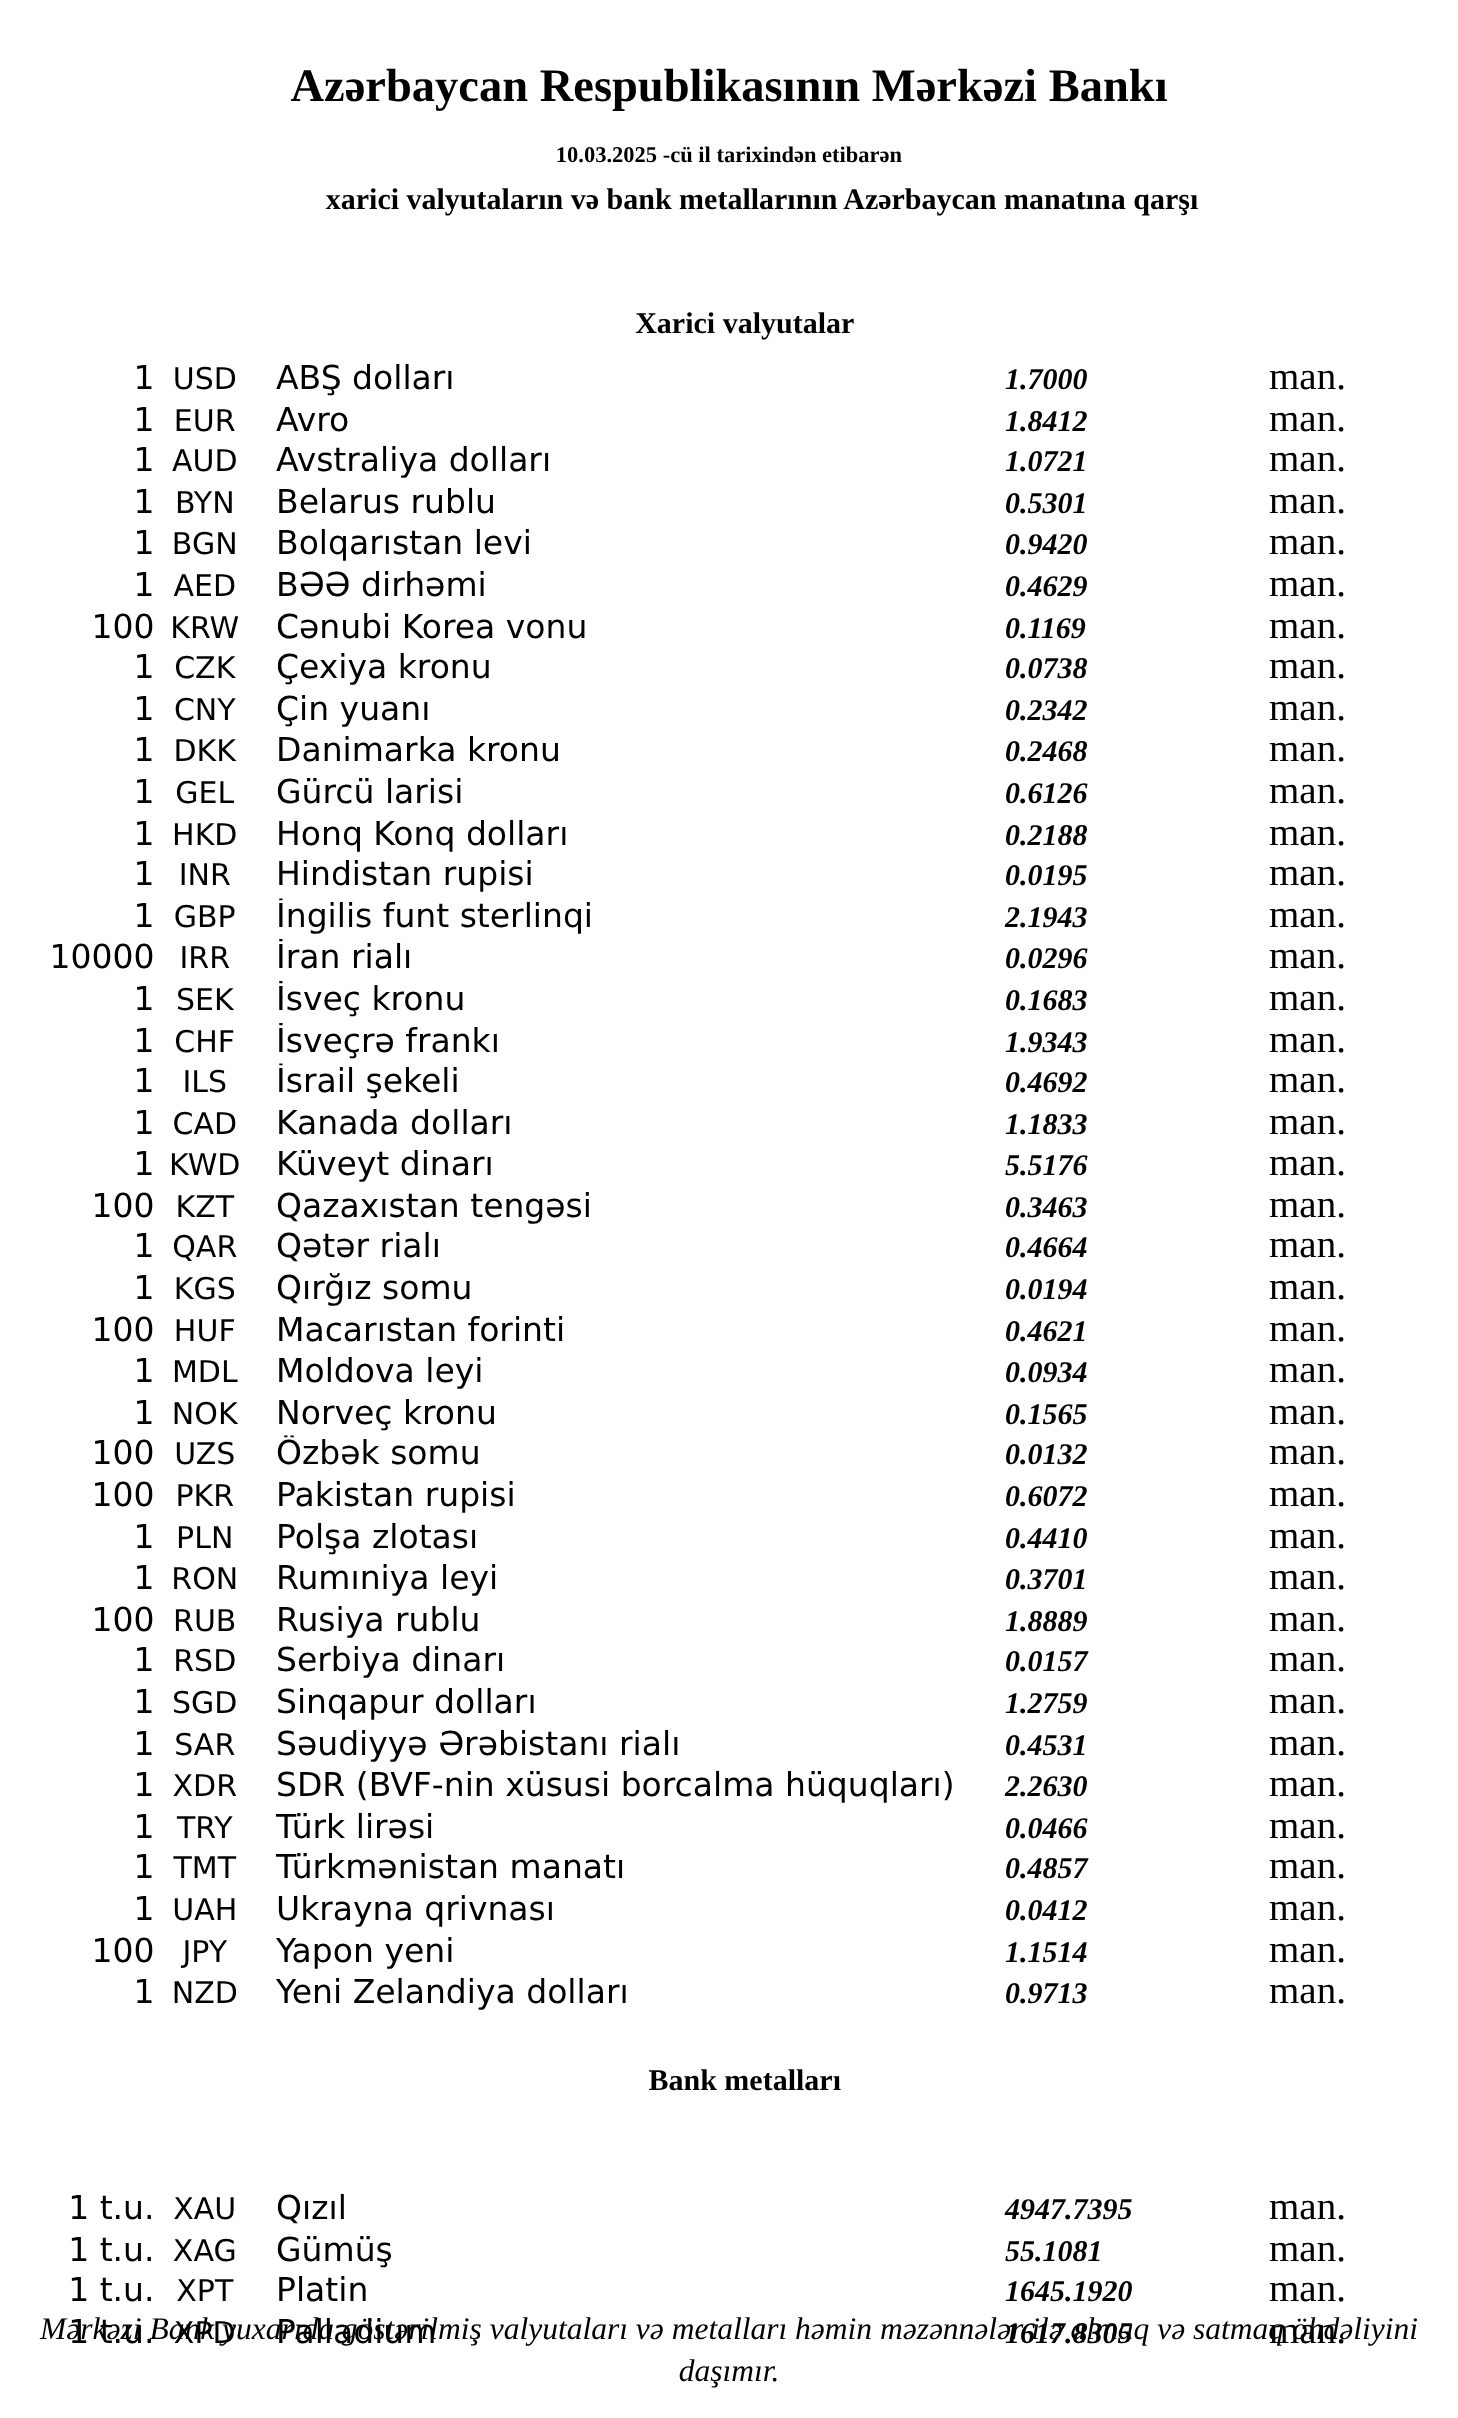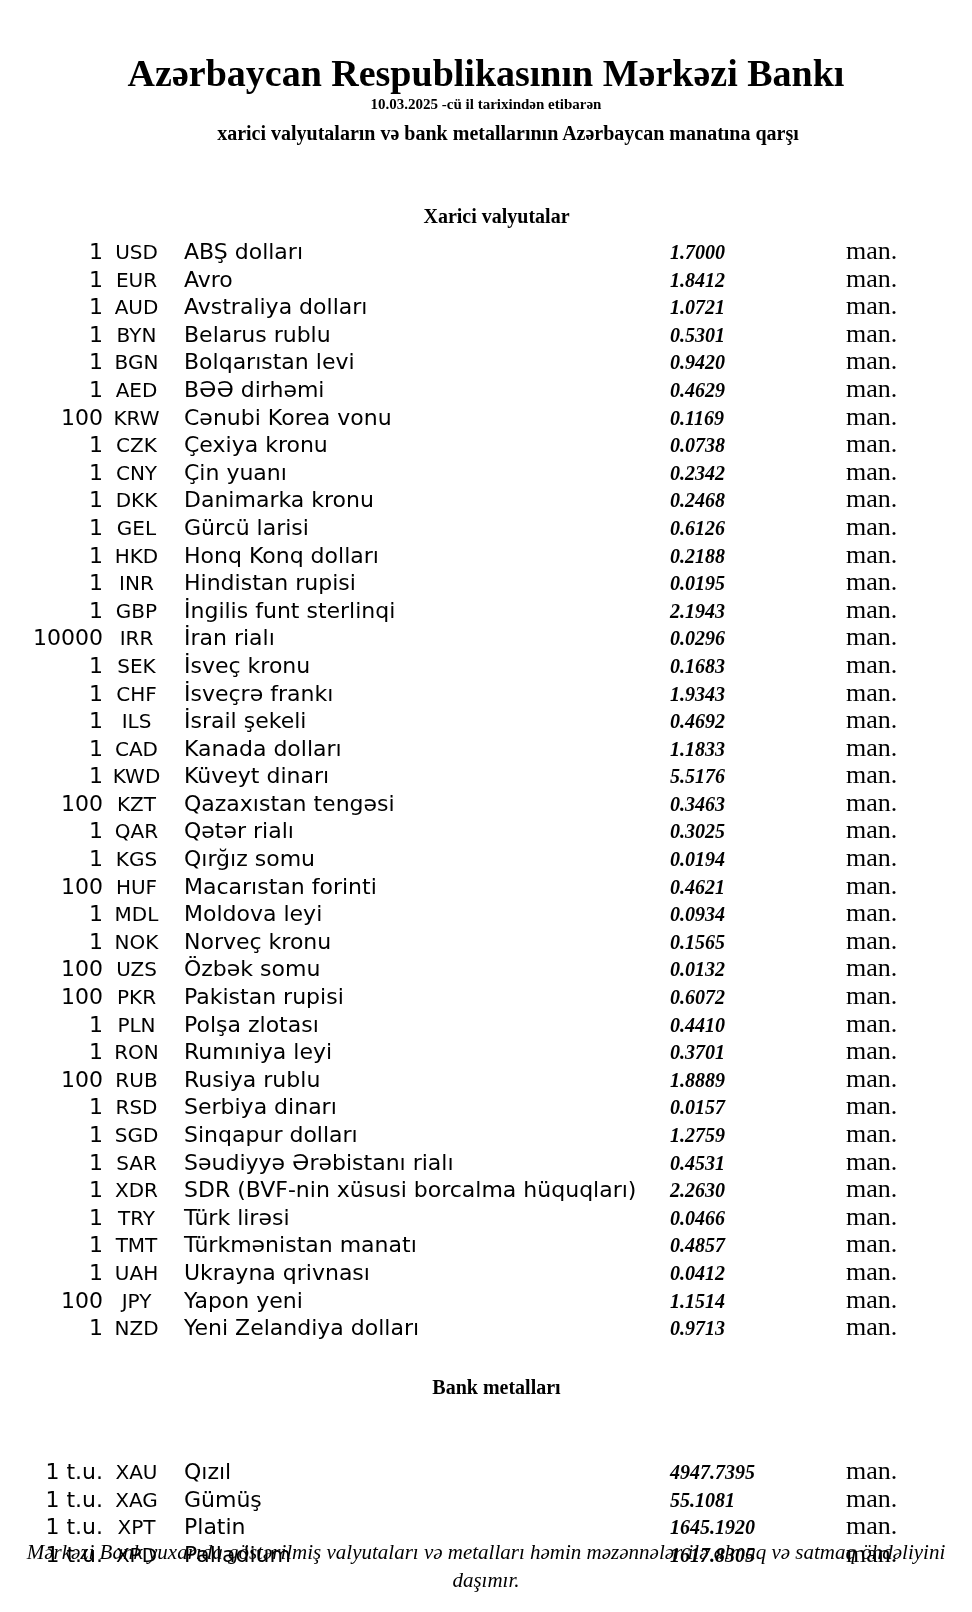--- a/index.html
+++ b/index.html
@@ -3,22 +3,22 @@
 <meta charset="utf-8">
 <style>
   html,body { margin:0; padding:0; background:#ffffff; }
   .page {
     position:relative; width:972px; height:1612px;
     background:#ffffff; color:#000000; overflow:hidden;
     font-family:"DejaVu Sans", sans-serif;
   }
   .center { left:0; right:0; text-align:center; position:absolute; }
   .doc-title {
-    top:56px; font-family:"Liberation Serif", serif;
-    font-weight:bold; font-size:38px; line-height:34px;
+    top:40px; font-family:"Liberation Serif", serif;
+    font-weight:bold; font-size:31px; line-height:34px;
   }
   .doc-date {
     top:92px; font-family:"Liberation Serif", serif;
     font-weight:bold; font-size:15px; line-height:24px;
   }
   .doc-subtitle {
     top:120px; font-family:"Liberation Serif", serif;
     font-weight:bold; font-size:20px; line-height:26px;padding-left:44px;
   }
   .section-title {
@@ -230,21 +230,21 @@
         <span class="cell-code">KZT</span>
         <span class="cell-name">Qazaxıstan tengəsi</span>
         <span class="cell-rate">0.3463</span>
         <span class="cell-unit">man.</span>
       </div>
 
       <div class="row">
         <span class="cell-qty">1</span>
         <span class="cell-code">QAR</span>
         <span class="cell-name">Qətər rialı</span>
-        <span class="cell-rate">0.3025</span>
+        <span class="cell-rate">0.4664</span>
         <span class="cell-unit">man.</span>
       </div>
 
       <div class="row">
         <span class="cell-qty">1</span>
         <span class="cell-code">KGS</span>
         <span class="cell-name">Qırğız somu</span>
         <span class="cell-rate">0.0194</span>
         <span class="cell-unit">man.</span>
       </div>

